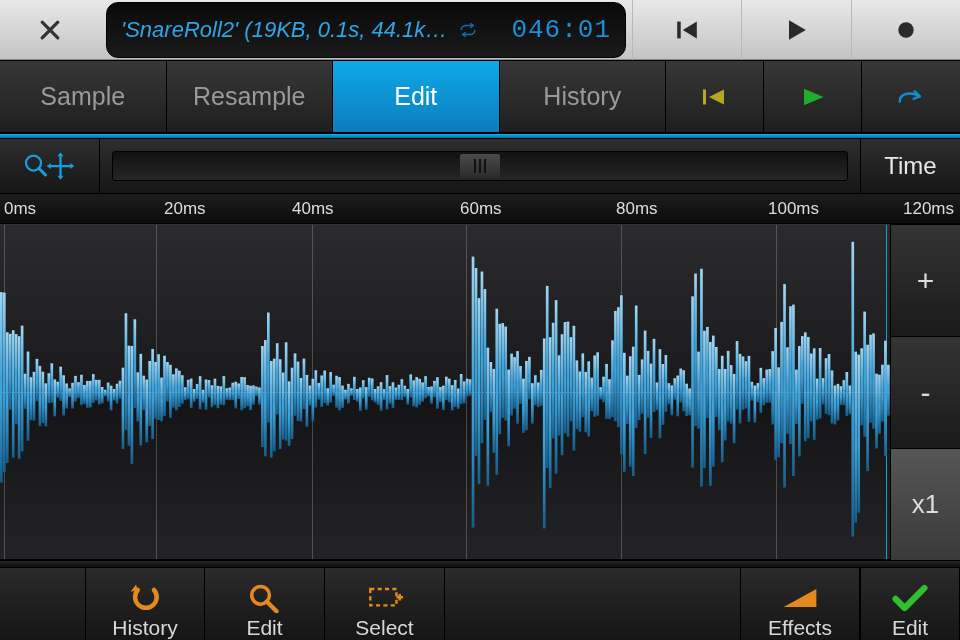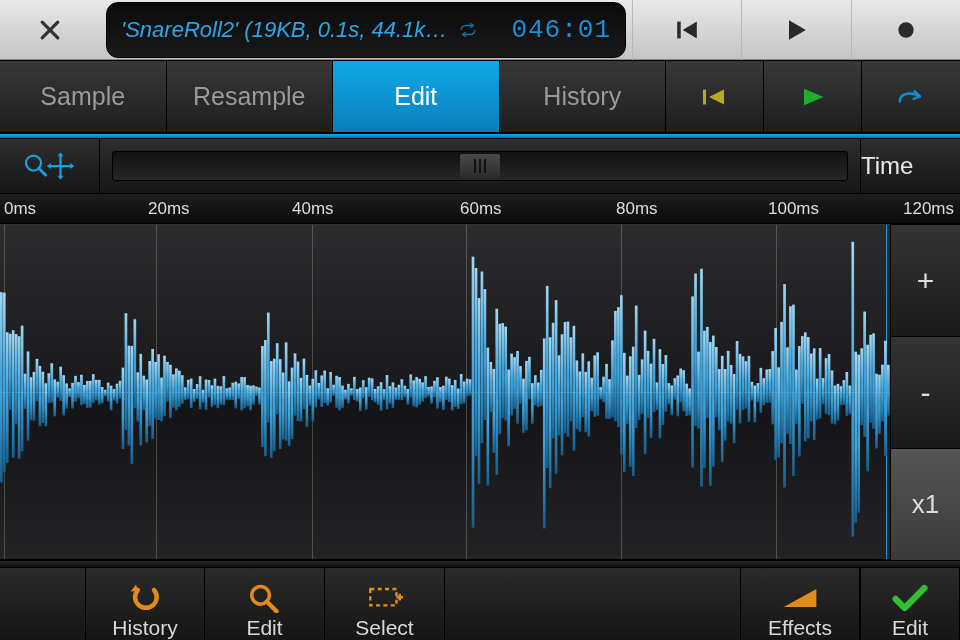--- a/index.html
+++ b/index.html
@@ -25,21 +25,21 @@
   
   .cyanstrip{height:4px;background:linear-gradient(#0faeef,#0a6ea0);}
 
   
   .toolstrip{height:56px;display:flex;align-items:center;background:linear-gradient(#2e2e2e,#161616);border-top:1px solid #000;border-bottom:1px solid #000;}
   .toolstrip .zoompan{flex:0 0 100px;height:56px;display:flex;align-items:center;justify-content:center;border-right:1px solid #000;}
   .toolstrip .zoompan svg{width:60px;height:36px;}
   .slidertrack{flex:1;height:30px;margin:0 12px;border:1px solid #000;border-radius:3px;background:linear-gradient(#111,#262626);display:flex;align-items:center;justify-content:center;}
   .slidertrack .handle{width:40px;height:24px;border-radius:2px;background:linear-gradient(#4a4a4a,#2b2b2b);display:flex;gap:3px;align-items:center;justify-content:center;}
   .slidertrack .handle span{width:2px;height:14px;background:#111;}
-  .toolstrip .timebtn{flex:0 0 100px;height:56px;display:flex;align-items:center;font-size:24px;color:#e8e8e8;border-left:1px solid #000;}
+  .toolstrip .timebtn{flex:0 0 100px;height:56px;display:flex;align-items:center;justify-content:center;font-size:24px;color:#e8e8e8;border-left:1px solid #000;}
 
   
   .ruler{height:30px;background:linear-gradient(#1c1c1c,#0c0c0c);display:flex;align-items:center;position:relative;font-size:17px;color:#ddd;border-bottom:1px solid #000;}
   .ruler span{position:absolute;top:5px;}
 
   
   .wavewrap{height:336px;display:flex;background:#000;}
   .wave{flex:1;position:relative;background:linear-gradient(#2b2b2e 0%,#1a1a1c 48%,#141416 52%,#232325 100%);border-top:1px solid #333;border-bottom:1px solid #000;}
   .wave .grid{position:absolute;inset:0;}
   .wave .grid .v{position:absolute;top:0;bottom:0;width:1px;background:rgba(170,170,170,0.35);}
@@ -152,21 +152,21 @@
         <span></span>
       </div>
   </div>
   <div class="timebtn">
     <span>Time</span>
   </div>
 </div>
 
 <div class="ruler">
   <span style="left:4px">0ms</span>
-  <span style="left:148px">20ms</span>
+  <span style="left:164px">20ms</span>
   <span style="left:292px">40ms</span>
   <span style="left:460px">60ms</span>
   <span style="left:616px">80ms</span>
   <span style="left:768px">100ms</span>
   <span style="right:6px">120ms</span>
 </div>
 
 <div class="wavewrap">
   <div class="wave">
     <div class="grid">

